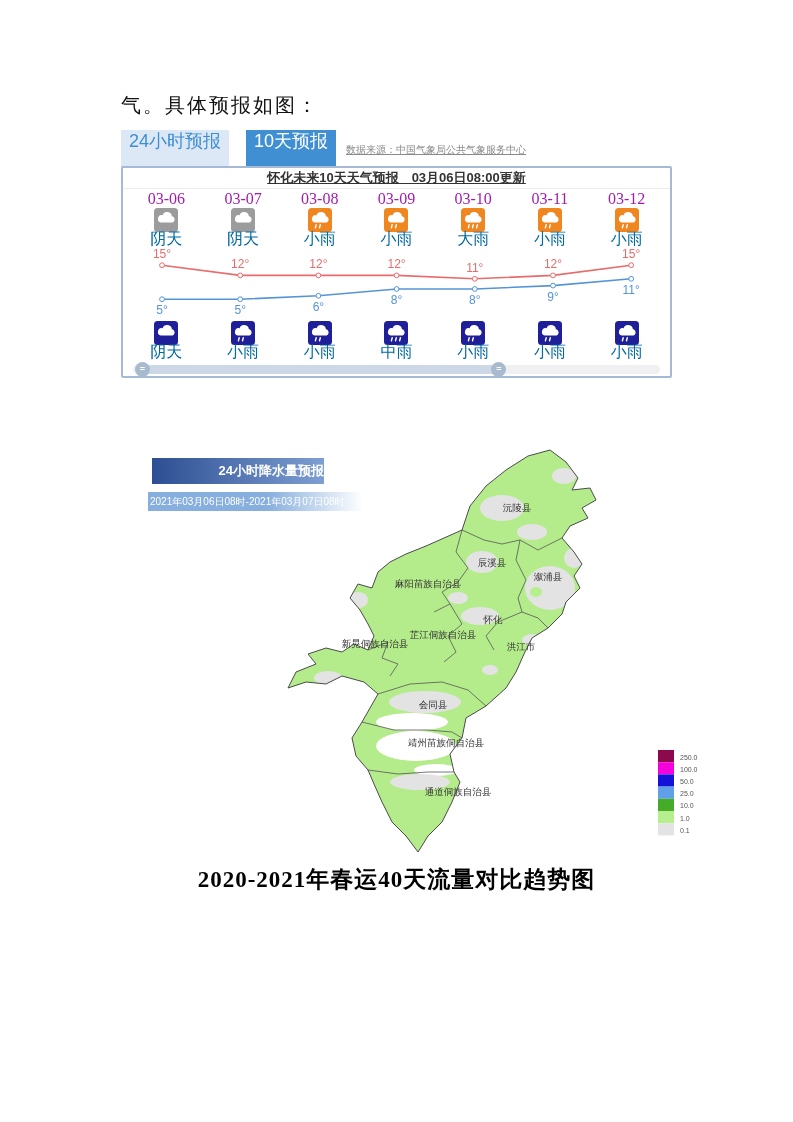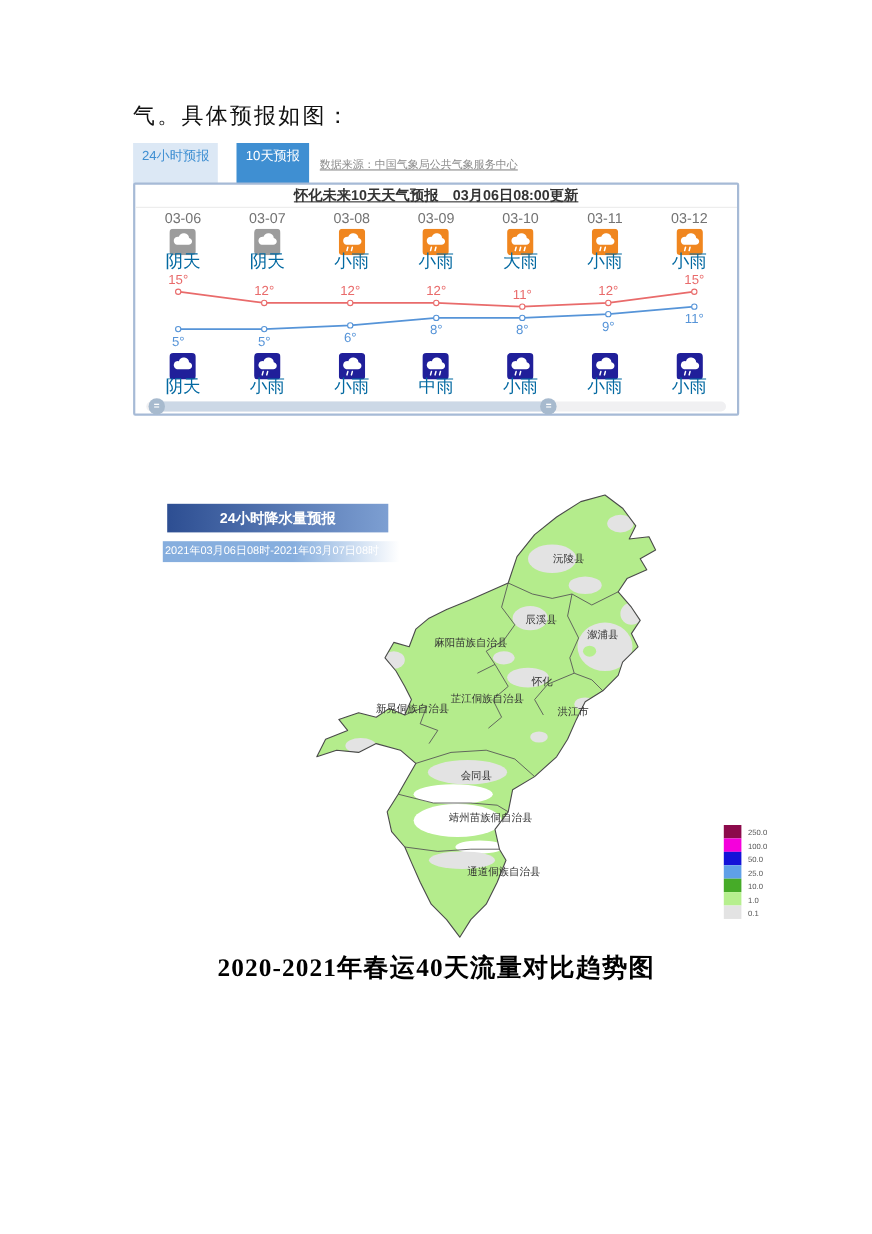--- a/index.html
+++ b/index.html
@@ -3,32 +3,32 @@
 <meta charset="utf-8">
 <style>
   html,body{margin:0;padding:0;background:#fff;}
   .page{position:relative;width:793px;height:1122px;background:#fff;overflow:hidden;
         font-family:"Liberation Sans",sans-serif;}
   
   .intro{position:absolute;left:121px;top:92px;margin:0;font-family:"Liberation Serif",serif;
          font-size:20px;color:#111;letter-spacing:2px;}
   
   .tabs-row{position:absolute;left:121px;top:138px;display:flex;align-items:center;height:23px;}
-  .tab{height:39px;line-height:23px;padding:0 8px;font-size:12px;cursor:pointer;}
+  .tab{height:39px;line-height:23px;padding:0 8px;font-size:18px;cursor:pointer;}
   .tab-inactive{background:#dce8f5;color:var(--accent);}
   .tab-active{background:var(--accent);color:#fff;margin-left:17px;}
   .source{margin-left:10px;font-size:10px;color:#8a8a8a;text-decoration:underline;}
   
   .widget{position:absolute;left:121px;top:166px;width:551px;height:212px;box-sizing:border-box;
           border:2px solid #a6bad6;background:#fff;border-radius:2px;}
   .w-title{text-align:center;font-size:13px;font-weight:bold;color:#333;line-height:20px;
            border-bottom:1px solid #ececec;text-decoration:underline;}
   .day-grid,.night-grid{display:grid;grid-template-columns:repeat(7,1fr);padding:0 5px;}
   .fcol{display:flex;flex-direction:column;align-items:center;}
-  .fdate{font-size:13px;color:#737373;line-height:17px;margin-top:1px;}
+  .fdate{font-size:16px;color:#a21caf;line-height:17px;margin-top:1px;font-family:Liberation Serif, serif;}
   .fcond{font-size:16px;color:#0369a1;line-height:14px;}
   .wicon{width:24px;height:24px;margin:1px 0 0 0;}
   .wicon svg{display:block;}
   .tchart{display:block;margin:0 auto;}
   .night-grid{margin-top:2px;}
   
   .wicon[data-icon="overcast-day"]{--icon-bg:var(--icon-overcast);--drops:0;}
   .wicon[data-icon="light-rain-day"]{--icon-bg:var(--icon-rain-day);--drop3:0;}
   .wicon[data-icon="heavy-rain-day"]{--icon-bg:var(--icon-rain-day);}
   .wicon[data-icon="overcast-night"]{--icon-bg:var(--icon-night);--drops:0;}
@@ -39,22 +39,22 @@
   .slider-fill{position:absolute;left:1%;width:68%;top:0;height:9px;background:#ccd8e6;border-radius:5px;}
   .handle{position:absolute;top:-3px;width:15px;height:15px;border-radius:50%;background:#a7bace;
           color:#fff;font-size:9px;font-weight:bold;text-align:center;line-height:14px;cursor:pointer;}
   .handle.h1{left:2px;}
   .handle.h2{left:68%;}
   
   .caption{position:absolute;left:158px;top:390px;margin:0;font-family:"Liberation Serif",serif;
            font-size:19px;color:#111;letter-spacing:3px;}
   
   .precip-block{position:absolute;left:140px;top:440px;width:580px;height:430px;}
-  .bar1{position:absolute;left:12px;top:18px;width:201px;height:26px;line-height:26px;
-        text-align:center;color:#fff;font-size:13px;font-weight:bold;
+  .bar1{position:absolute;left:12px;top:18px;width:172px;height:26px;line-height:26px;
+        text-align:right;color:#fff;font-size:13px;font-weight:bold;
         background:linear-gradient(90deg,#2d4e92,#7d9fd2);}
   .bar2{position:absolute;left:8px;top:52px;width:215px;height:19px;line-height:19px;
         padding-left:2px;box-sizing:border-box;color:#fff;font-size:10px;
         background:linear-gradient(90deg,#86aede 55%,rgba(255,255,255,0));}
   .map{position:absolute;left:90px;top:0;}
   .m-fill{fill:#b4ec8c;stroke:none;}
   .m-outline{fill:none;stroke:#4a4a4a;stroke-width:1;stroke-linejoin:round;}
   .m-borders path{fill:none;stroke:#555;stroke-width:0.8;stroke-linejoin:round;}
   .m-labels text{font-family:"Liberation Serif",serif;font-size:9.5px;fill:#333;text-anchor:middle;}
   .m-legend-label{font-family:"Liberation Sans",sans-serif;font-size:7px;fill:#555;}

